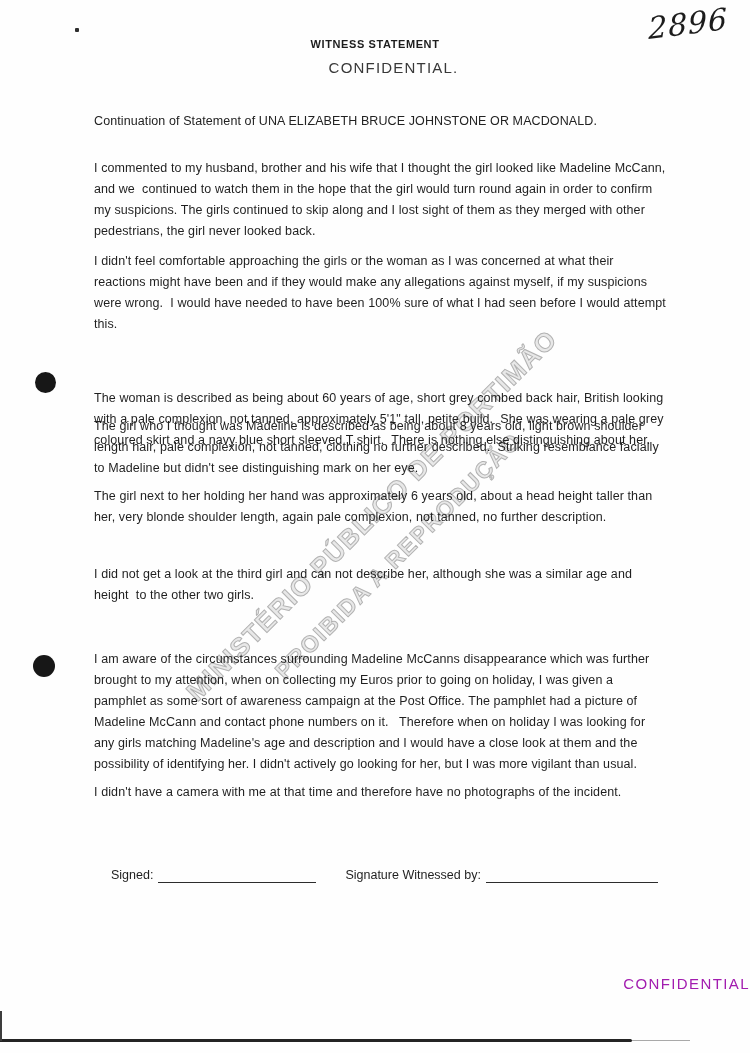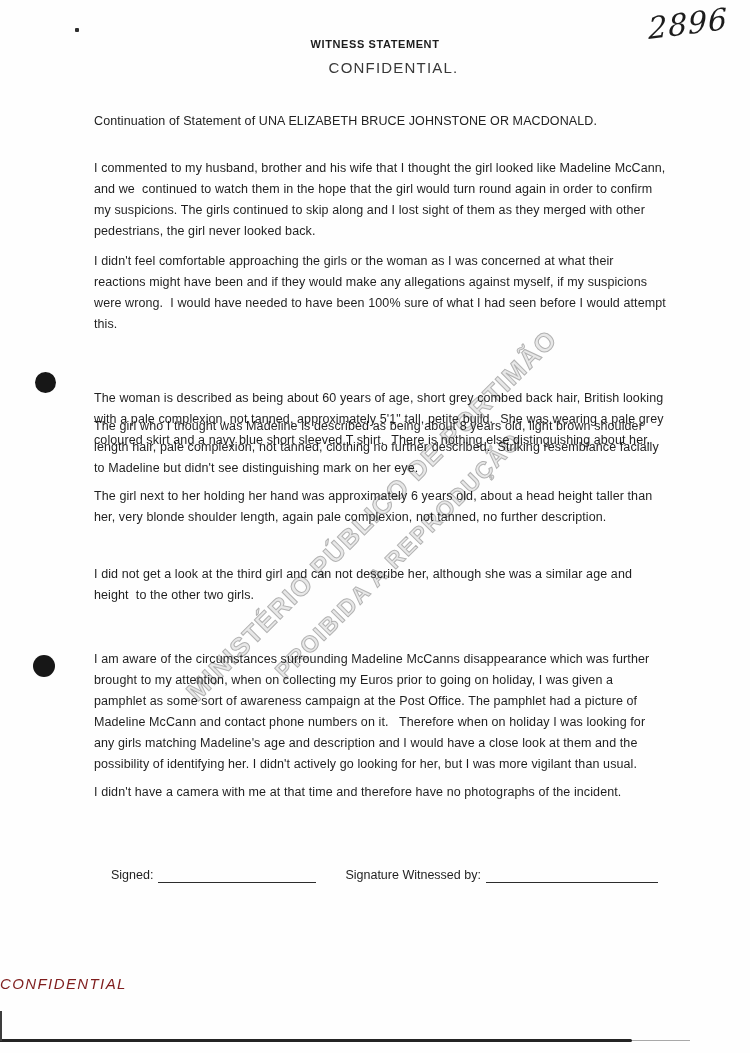--- a/index.html
+++ b/index.html
@@ -138,25 +138,24 @@
     height: 14px;
     border-bottom: 1.5px solid #2c2c2c;
     margin-left: 5px;
   }
   .sig-line-1 { width: 158px; margin-right: 29px; }
   .sig-line-2 { width: 172px; }
 
   .doc-footer {
     position: absolute;
     left: 0; right: 0; top: 975px;
-    text-align: left;
+    text-align: right;
     font-size: 15px;
     letter-spacing: 1.4px;
-    color: #7f1d1d;
-    font-style: italic;
+    color: #a21caf;
   }
 
   
   .scan-edge-h {
     position: absolute;
     left: 0; top: 1039px;
     width: 632px; height: 3px;
     background: #242424;
     border-radius: 0 2px 2px 0;
   }

